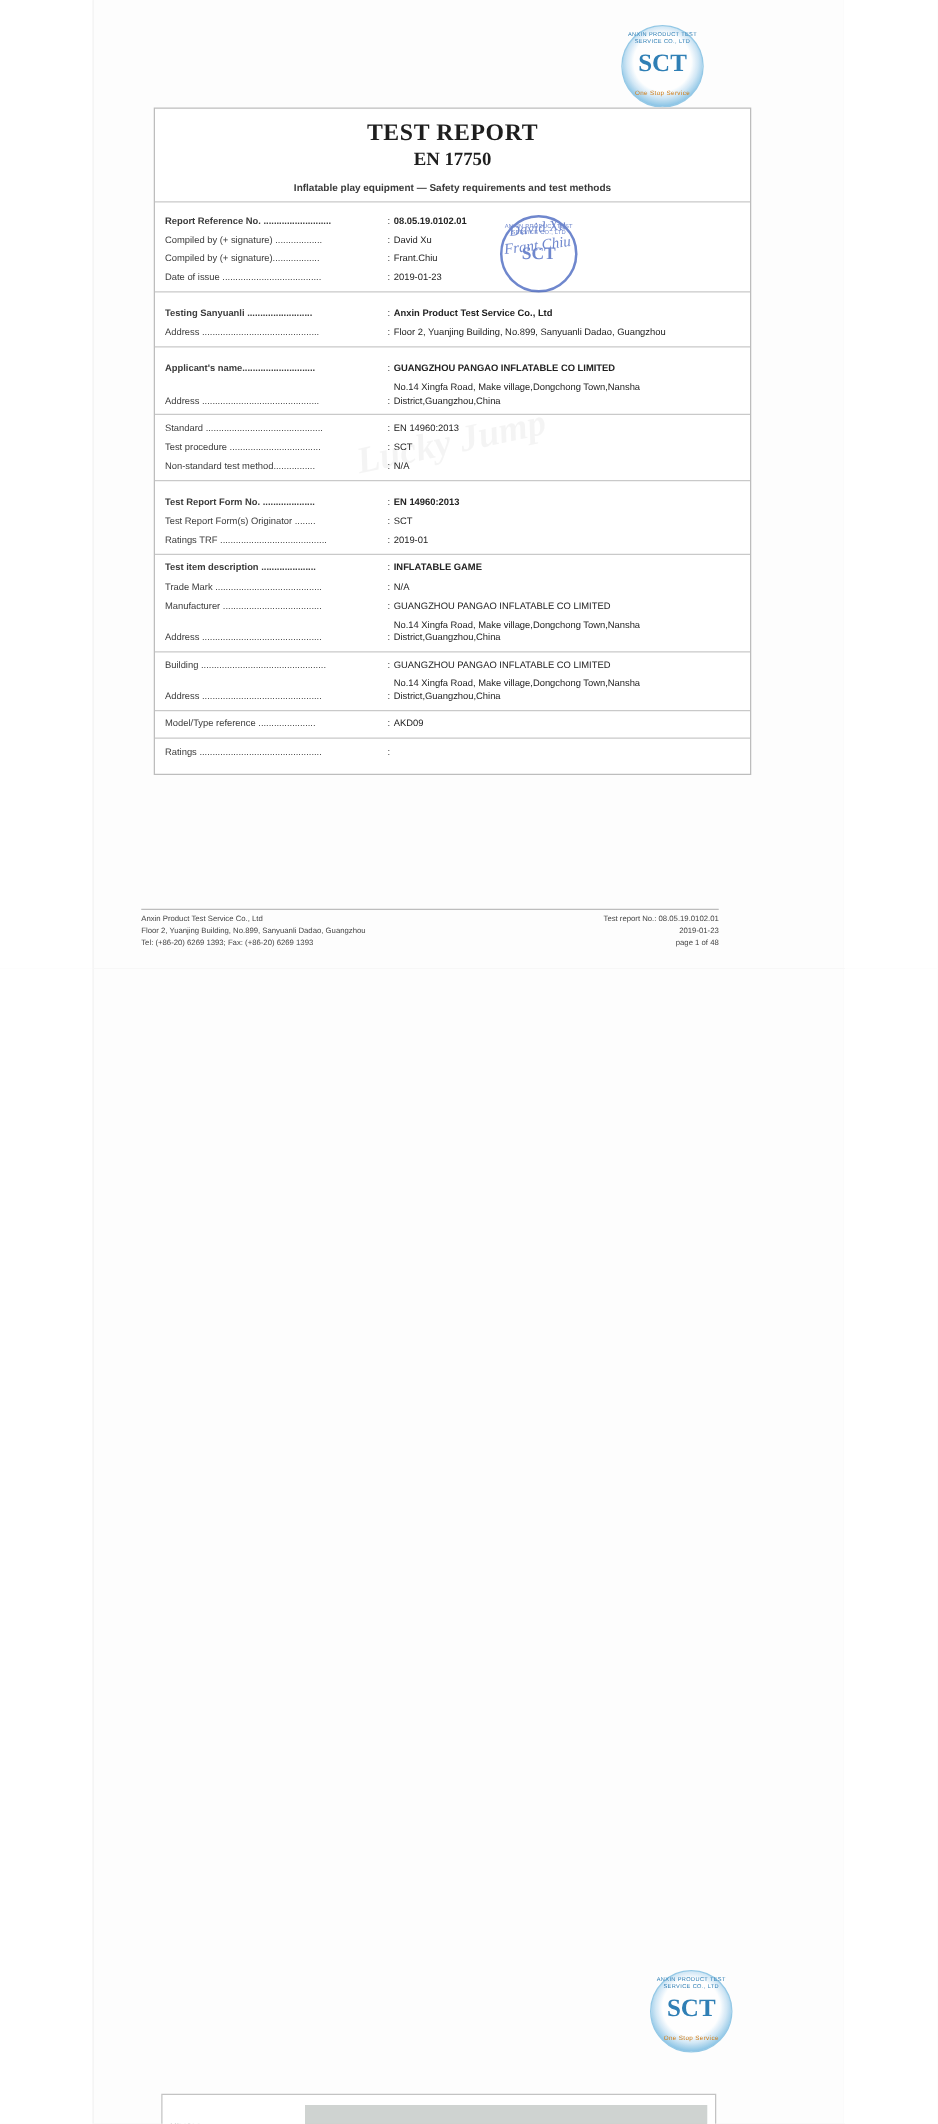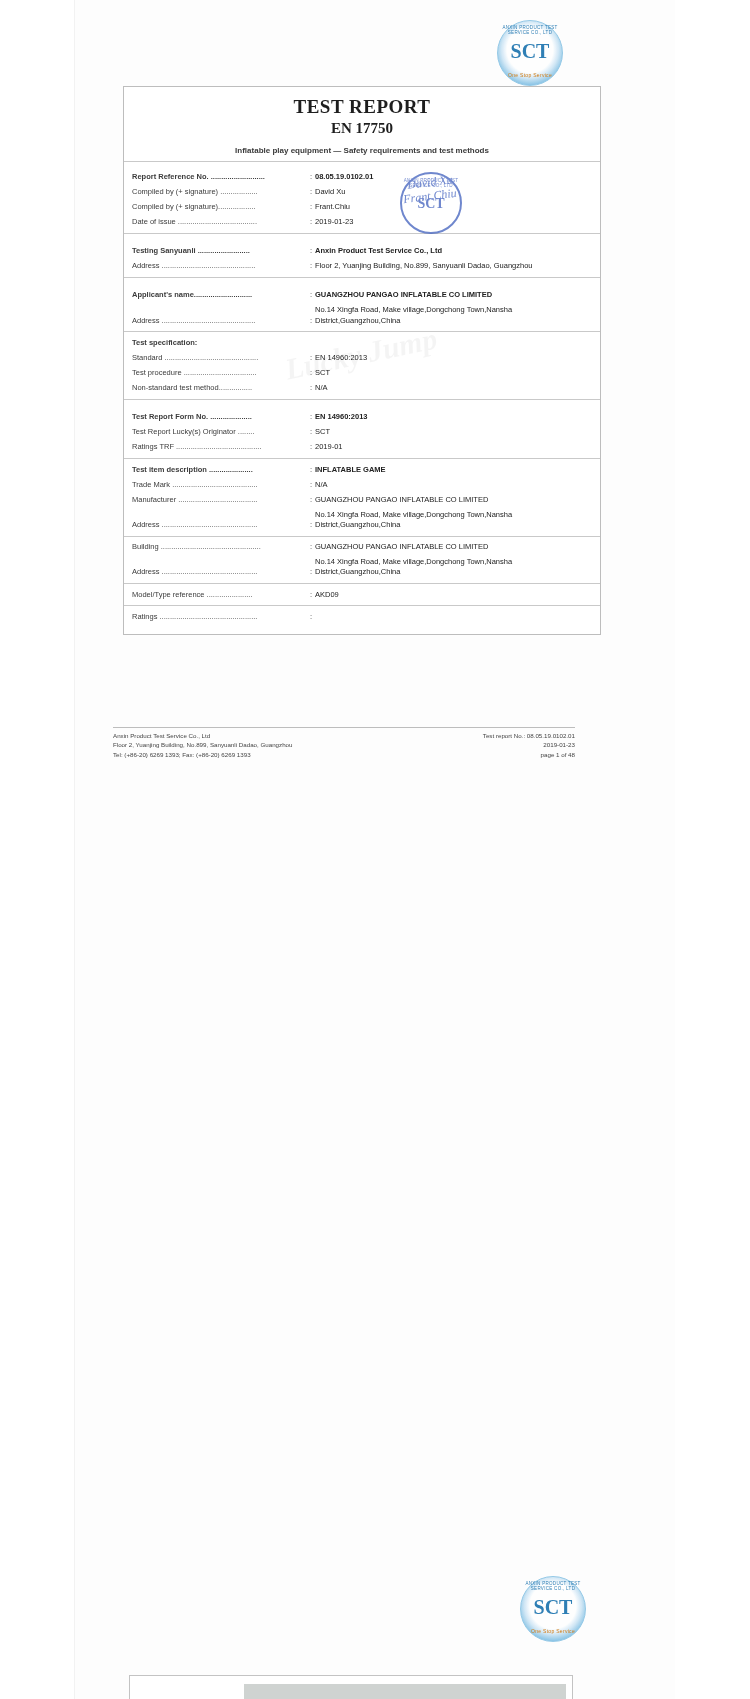--- a/index.html
+++ b/index.html
@@ -218,23 +218,20 @@
         <span class="lab">Applicant's name............................</span>
         <span class="col">:</span>
         <span class="val">GUANGZHOU PANGAO INFLATABLE CO LIMITED</span>
       </div>
       <div class="row">
         <span class="lab">Address .............................................</span>
         <span class="col">:</span>
         <span class="val">No.14 Xingfa Road, Make village,Dongchong Town,Nansha District,Guangzhou,China</span>
       </div>
       <div class="sep"></div>
-      <div class="row bold">
-        <span class="lab" style="width:auto;flex:0 0 auto;">Test specification:</span>
-      </div>
       <div class="row">
         <span class="lab">Standard .............................................</span>
         <span class="col">:</span>
         <span class="val">EN 14960:2013</span>
       </div>
       <div class="row">
         <span class="lab">Test procedure ...................................</span>
         <span class="col">:</span>
         <span class="val">SCT</span>
       </div>
@@ -244,21 +241,21 @@
         <span class="val">N/A</span>
       </div>
       <div class="sep"></div>
       <div class="gap"></div>
       <div class="row bold">
         <span class="lab">Test Report Form No. ....................</span>
         <span class="col">:</span>
         <span class="val">EN 14960:2013</span>
       </div>
       <div class="row">
-        <span class="lab">Test Report Lucky(s) Originator ........</span>
+        <span class="lab">Test Report Form(s) Originator ........</span>
         <span class="col">:</span>
         <span class="val">SCT</span>
       </div>
       <div class="row">
         <span class="lab">Ratings TRF .........................................</span>
         <span class="col">:</span>
         <span class="val">2019-01</span>
       </div>
       <div class="sep"></div>
       <div class="row bold">

